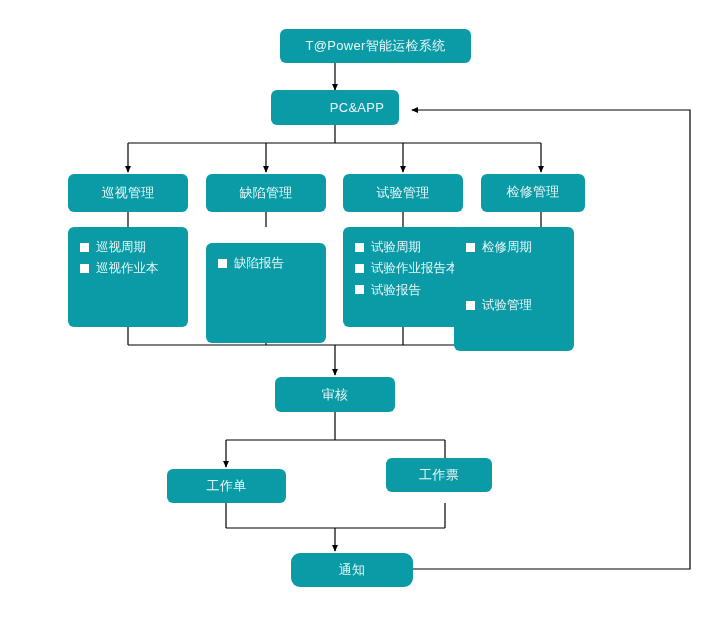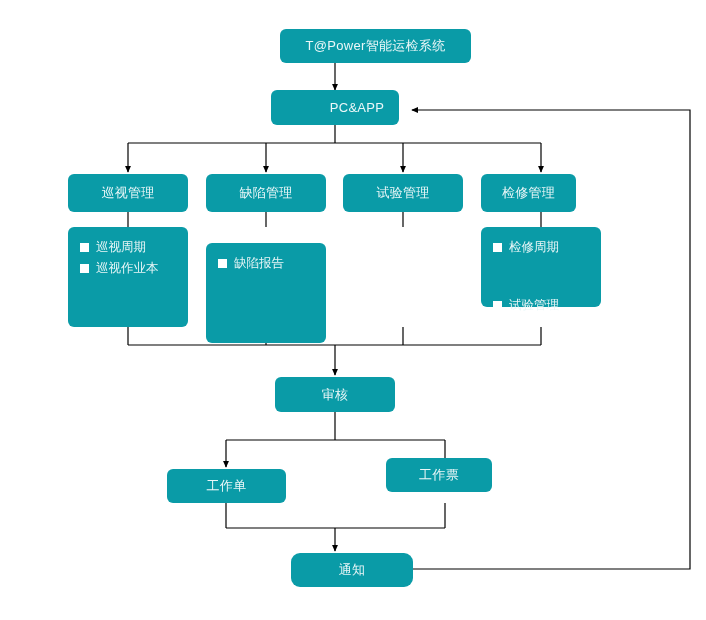--- a/index.html
+++ b/index.html
@@ -150,21 +150,21 @@
 
   <div class="node" style="left:68px; top:174px; width:120px; height:38px;">
     <span>巡视管理</span>
   </div>
   <div class="node" style="left:206px; top:174px; width:120px; height:38px;">
     <span>缺陷管理</span>
   </div>
   <div class="node" style="left:343px; top:174px; width:120px; height:38px;">
     <span>试验管理</span>
   </div>
-  <div class="node" style="left:481px; top:174px; width:95px; height:38px;">
+  <div class="node" style="left:481px; top:174px; width:104px; height:38px;font-family:Liberation Mono, monospace;">
     <span>检修管理</span>
   </div>
 
   <div class="panel" style="left:68px; top:227px; width:120px; height:100px;">
     <div class="panel-item">
       <span class="bullet"></span>
       <span class="panel-item-label">巡视周期</span>
     </div>
     <div class="panel-item">
       <span class="bullet"></span>
@@ -172,22 +172,36 @@
     </div>
   </div>
 
   <div class="panel" style="left:206px; top:227px; width:120px; height:100px;margin-top:16px;">
     <div class="panel-item">
       <span class="bullet"></span>
       <span class="panel-item-label">缺陷报告</span>
     </div>
   </div>
 
-
-  <div class="panel" style="left:481px; top:227px; width:120px; height:80px;gap:44px;">
+  <div class="panel" style="left:343px; top:227px; width:120px; height:100px;">
+    <div class="panel-item">
+      <span class="bullet"></span>
+      <span class="panel-item-label">试验周期</span>
+    </div>
+    <div class="panel-item">
+      <span class="bullet"></span>
+      <span class="panel-item-label">试验作业报告本</span>
+    </div>
+    <div class="panel-item">
+      <span class="bullet"></span>
+      <span class="panel-item-label">试验报告</span>
+    </div>
+  </div>
+
+  <div class="panel" style="left:454px; top:227px; width:120px; height:124px;gap:44px;">
     <div class="panel-item">
       <span class="bullet"></span>
       <span class="panel-item-label">检修周期</span>
     </div>
     <div class="panel-item">
       <span class="bullet"></span>
       <span class="panel-item-label">试验管理</span>
     </div>
   </div>
 

